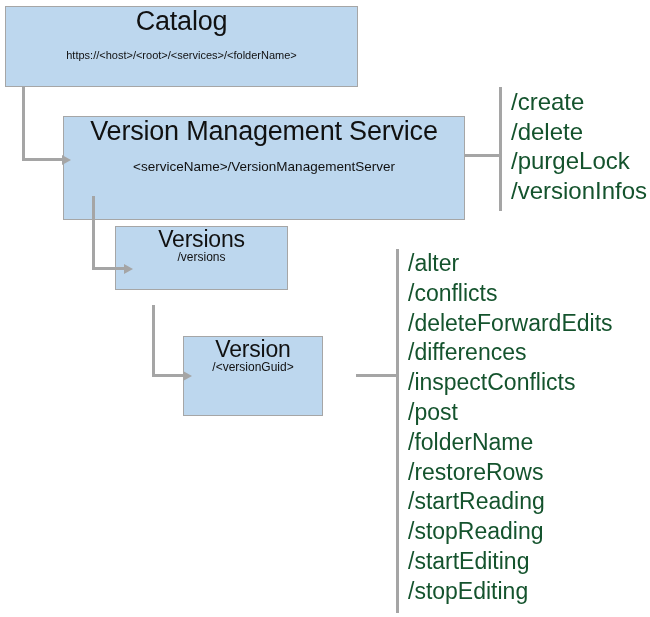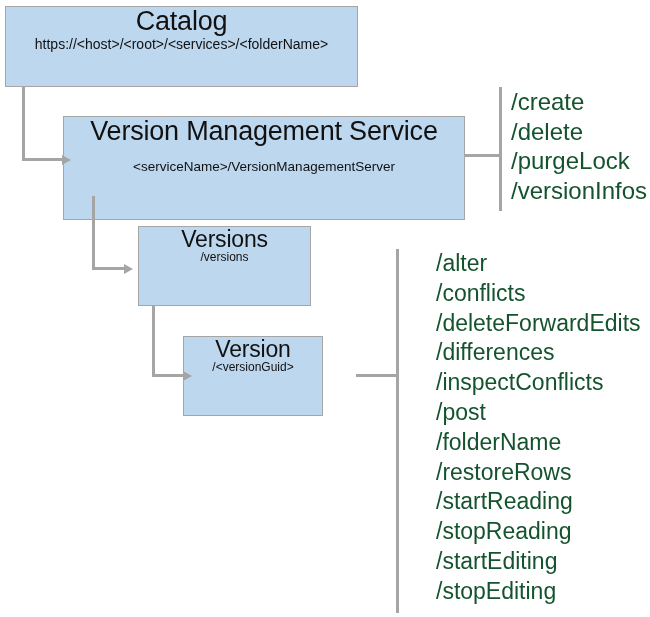--- a/index.html
+++ b/index.html
@@ -38,27 +38,27 @@
     font-size: 13px;
     line-height: 1.1;
     margin-top: 0;
     white-space: nowrap;
   }
   .node.small .title { font-size: 23px; }
   .node.small .subtitle { font-size: 12px; }
 
   #node-catalog   { left: 5px;   top: 6px;   width: 353px; height: 81px; }
   #node-catalog .title    { font-size: 27px; }
-  #node-catalog .subtitle { font-size: 14px; margin-top: 2px; }
+  #node-catalog .subtitle { font-size: 11px; margin-top: 14px; }
 
   #node-vms       { left: 63px;  top: 116px; width: 402px; height: 104px; }
   #node-vms .title    { font-size: 27px; }
   #node-vms .subtitle { font-size: 13.5px; margin-top: 15px; }
 
-  #node-versions  { left: 138px; top: 226px; width: 173px; height: 80px; }
+  #node-versions  { left: 115px; top: 226px; width: 173px; height: 64px; }
   #node-version   { left: 183px; top: 336px; width: 140px; height: 80px; }
 
   
   .elbow { position: absolute; }
   .elbow .vseg {
     position: absolute;
     width: 3px;
     background: #a5a5a5;
     left: 0;
     top: 0;
@@ -159,21 +159,21 @@
     <div class="items">
       <div class="op">/create</div>
       <div class="op">/delete</div>
       <div class="op">/purgeLock</div>
       <div class="op">/versionInfos</div>
     </div>
   </div>
 
   <div class="stub" style="left:356px; top:374px; width:42px;"></div>
 
-  <div class="oplist" id="oplist-version" style="left:396px; top:249px; height:364px;gap:28px;">
+  <div class="oplist" id="oplist-version" style="left:396px; top:249px; height:364px;">
     <div class="bar"></div>
     <div class="items">
       <div class="op">/alter</div>
       <div class="op">/conflicts</div>
       <div class="op">/deleteForwardEdits</div>
       <div class="op">/differences</div>
       <div class="op">/inspectConflicts</div>
       <div class="op">/post</div>
       <div class="op">/folderName</div>
       <div class="op">/restoreRows</div>

